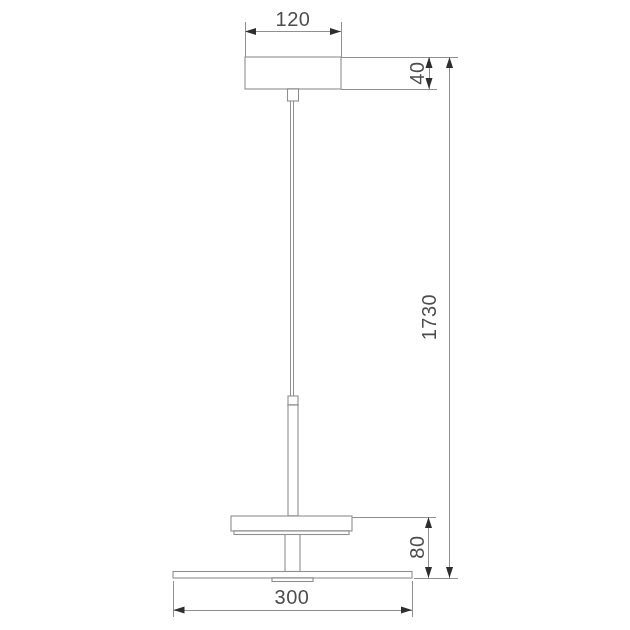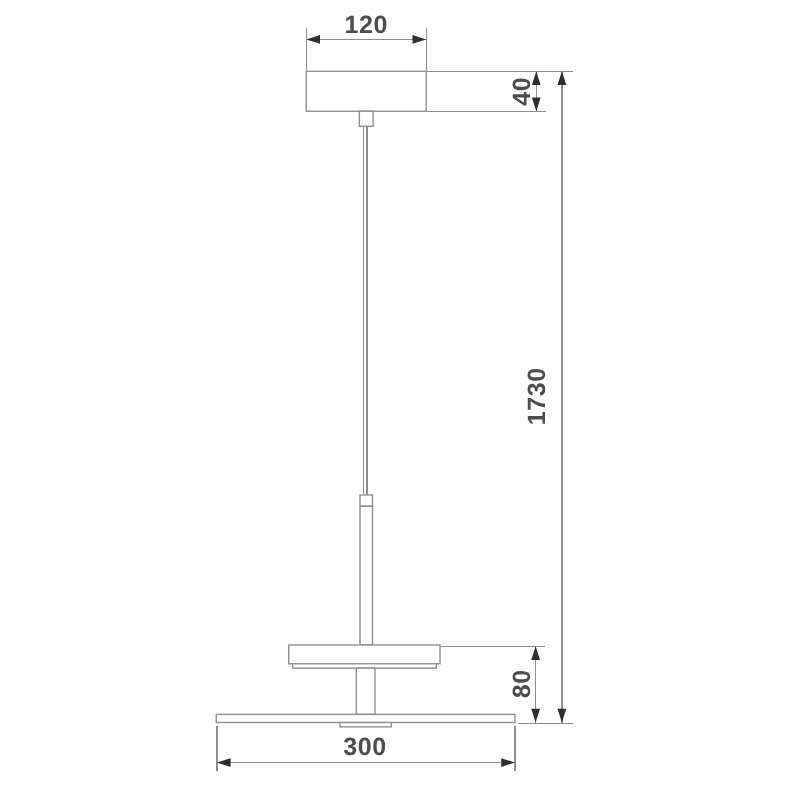--- a/index.html
+++ b/index.html
@@ -7,21 +7,20 @@
     padding: 0;
     width: 630px;
     height: 630px;
     background: var(--bg, #ffffff);
     overflow: hidden;
   }
   .canvas-wrap {
     width: 614px;
     height: 630px;
     position: relative;
-    font-weight: bold;
   }
   svg { display: block; }
   .ln {
     stroke: var(--line, #8f8f8f);
     stroke-width: 1;
     fill: none;
     shape-rendering: crispEdges;
   }
   .shape {
     stroke: var(--line, #8f8f8f);

